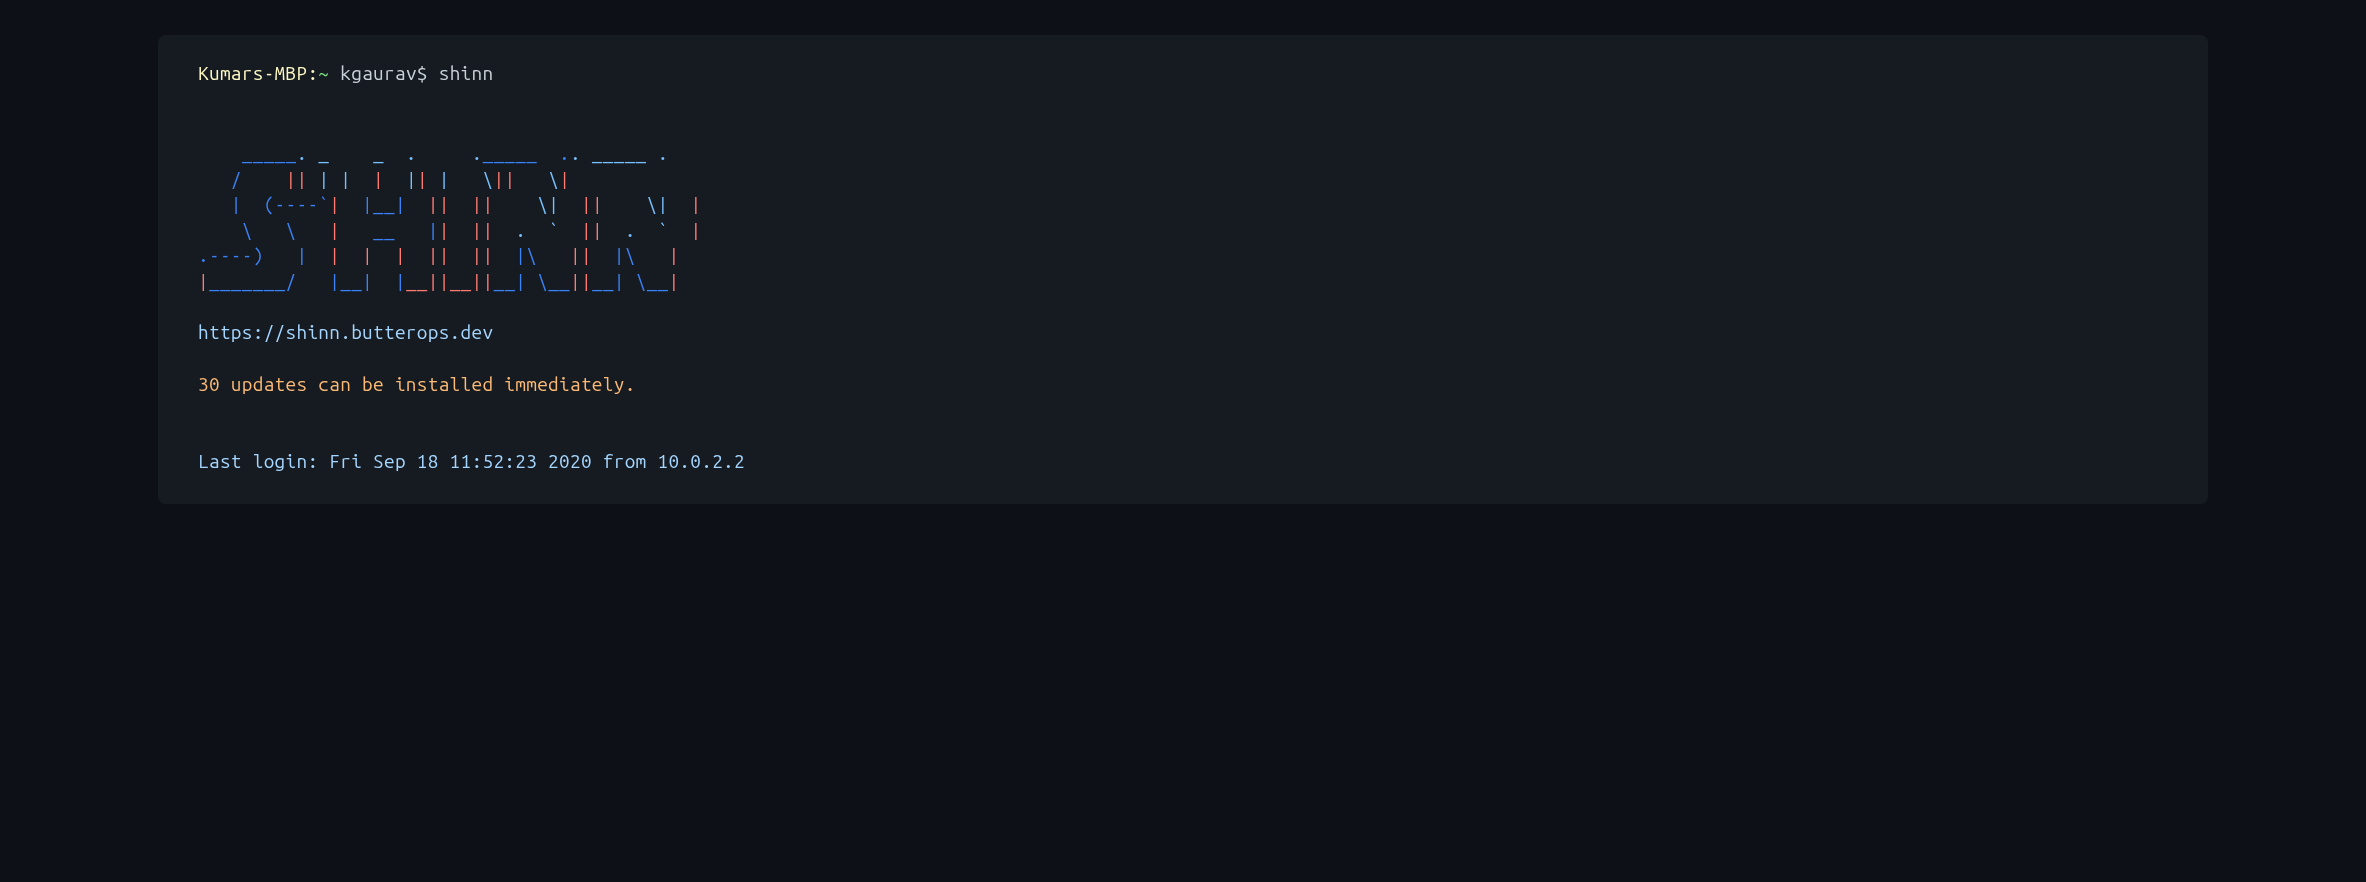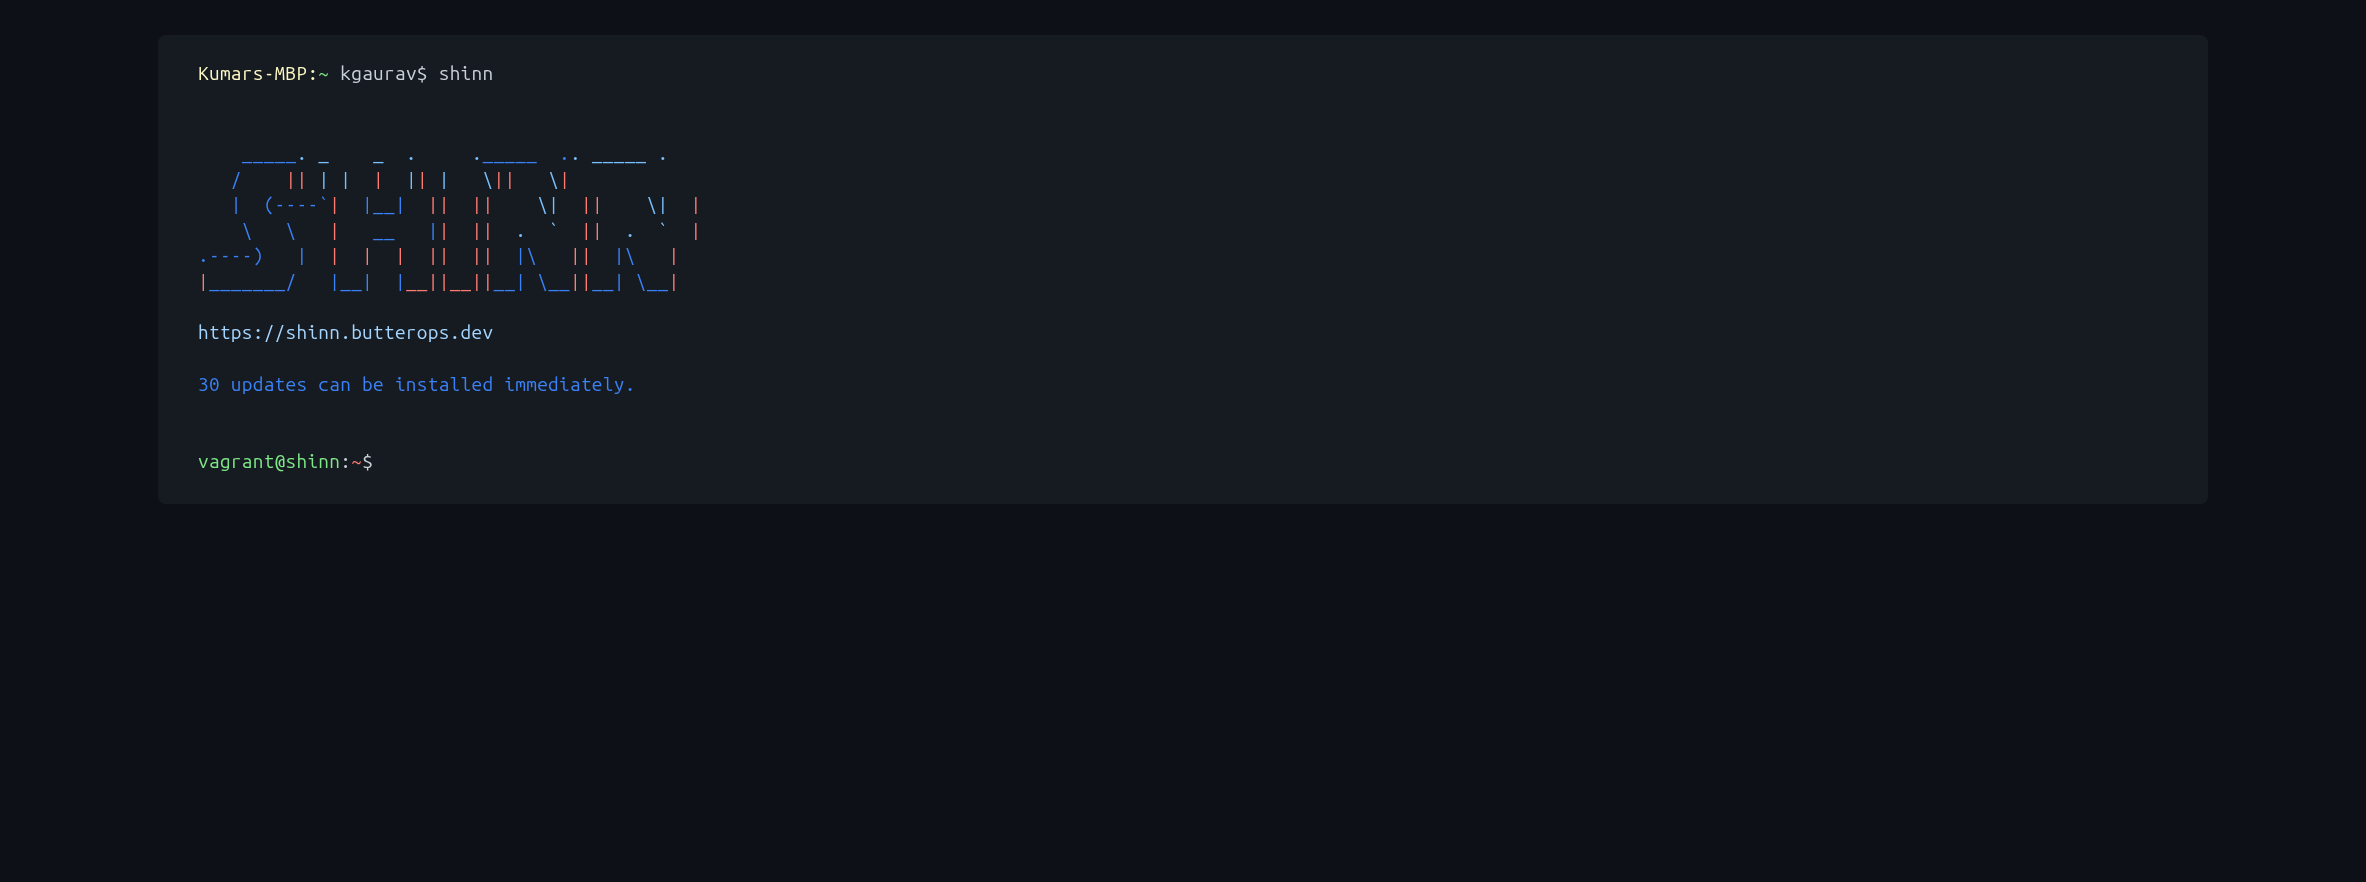--- a/index.html
+++ b/index.html
@@ -52,21 +52,21 @@
       color: #79c0ff;
     }
     .ascii-white {
       color: #3b82f6;
     }
     .url {
       color: #a5d6ff;
       white-space: pre;
     }
     .updates {
-      color: #3b82f6;
+      color: #fdba74;
       white-space: pre;
     }
     .last-login {
       color: #a5d6ff;
       white-space: pre;
     }
     .vagrant-prompt {
       white-space: pre;
     }
     .vgreen {
@@ -94,14 +94,14 @@
 <span class="ascii-white">   |  (----`</span><span class="ascii-red">|</span><span class="ascii-white">  |__|</span><span class="ascii-red">  |</span><span class="ascii-red">|</span><span class="ascii-red">  |</span><span class="ascii-red">|</span><span class="ascii-blue">    \|</span><span class="ascii-red">  |</span><span class="ascii-red">|</span><span class="ascii-blue">    \|</span><span class="ascii-red">  |</span>
 <span class="ascii-white">    \   \</span><span class="ascii-red">   |</span><span class="ascii-white">   __   |</span><span class="ascii-red">|</span><span class="ascii-red">  |</span><span class="ascii-red">|</span><span class="ascii-blue">  .  `</span><span class="ascii-red">  |</span><span class="ascii-red">|</span><span class="ascii-blue">  .  `</span><span class="ascii-red">  |</span>
 <span class="ascii-white">.----)   |</span><span class="ascii-red">  |</span><span class="ascii-red">  |  |</span><span class="ascii-red">  |</span><span class="ascii-red">|</span><span class="ascii-red">  |</span><span class="ascii-red">|</span><span class="ascii-white">  |\   </span><span class="ascii-red">|</span><span class="ascii-red">|</span><span class="ascii-white">  |\   </span><span class="ascii-red">|</span>
 <span class="ascii-red">|</span><span class="ascii-white">_______/   |</span><span class="ascii-white">__|  |</span><span class="ascii-red">__|</span><span class="ascii-red">|</span><span class="ascii-red">__|</span><span class="ascii-red">|</span><span class="ascii-white">__| \__</span><span class="ascii-red">|</span><span class="ascii-red">|</span><span class="ascii-white">__| \__</span><span class="ascii-red">|</span></div>
   <div class="blank"> </div>
   <div class="url">https://shinn.butterops.dev</div>
   <div class="blank"> </div>
   <div class="updates">30 updates can be installed immediately.</div>
   <div class="blank"> </div>
   <div class="blank"> </div>
-  <div class="vagrant-prompt"><span class="vgreen">vagrant@shinn</span><span class="vwhite">:</span><span class="vtilde">~</span><span class="vwhite">$</span></div>
+  <div class="last-login">Last login: Fri Sep 18 11:52:23 2020 from 10.0.2.2</div>
 </div>
 
 </body></html>

